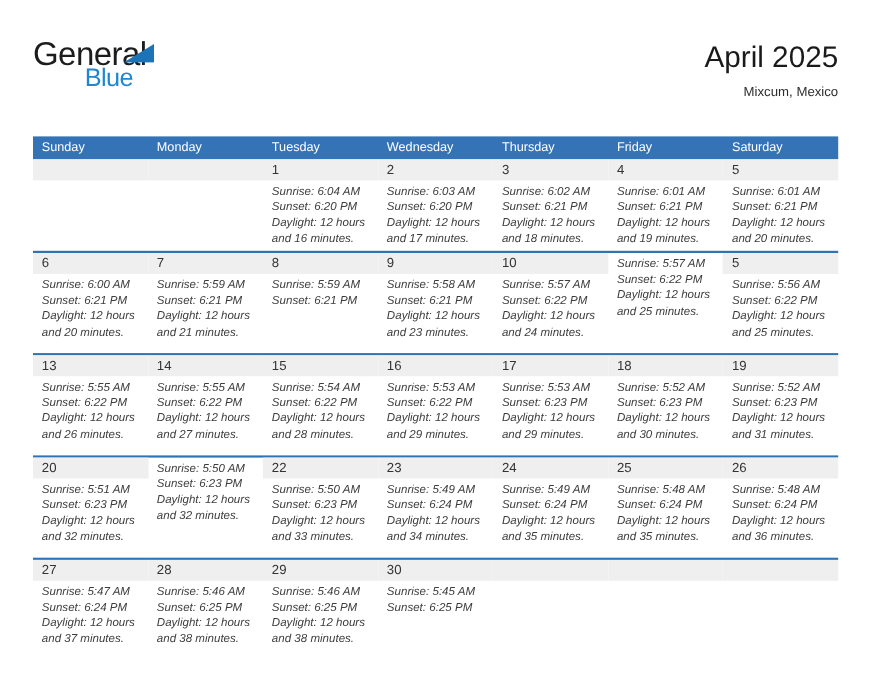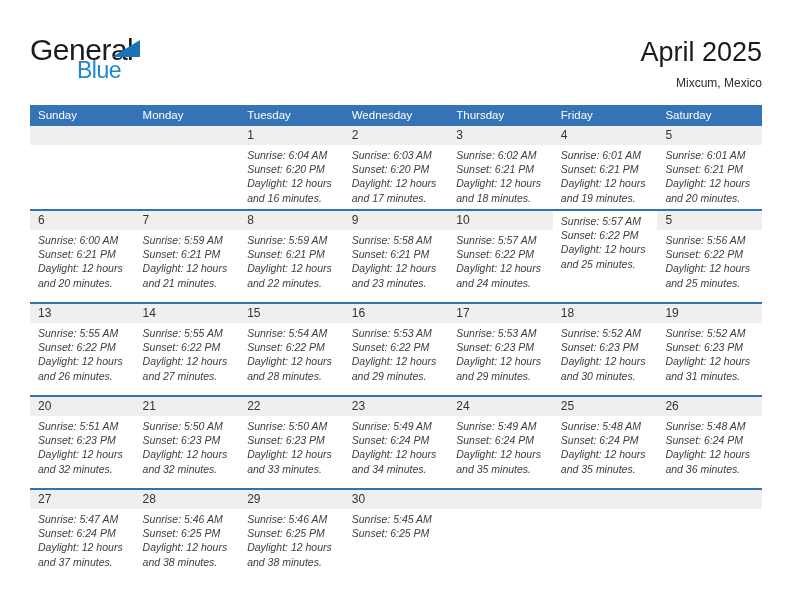--- a/index.html
+++ b/index.html
@@ -29,21 +29,21 @@
     position:absolute; left:47px; top:20px; line-height:24px;
   }
   .title-block { position:absolute; right:30px; top:36px; text-align:right; }
   .cal-title { font-size:27px; color:#1a1a1a; line-height:32px; }
   .cal-location { font-size:12px; color:#2d2d2d; line-height:22px; margin-top:4px; }
 
   
   .calendar { position:absolute; left:30px; top:105px; width:732px; }
   .weekday-row {
     display:grid; grid-template-columns:repeat(7,1fr);
-    background:var(--header-blue); height:21px;
+    background:var(--header-blue); height:21px;margin-top:19px;
   }
   .weekday-cell {
     color:#ffffff; font-size:11.5px; line-height:21px;
     padding-left:8px; overflow:hidden; white-space:nowrap;
   }
   .week-row {
     display:grid; grid-template-columns:repeat(7,1fr);
     border-top:2px solid var(--row-line-blue);
     background:#ffffff;
   }
@@ -156,21 +156,20 @@
       <div>Sunrise: 5:59 AM</div>
       <div>Sunset: 6:21 PM</div>
       <div>Daylight: 12 hours and 21 minutes.</div>
     </div>
   </div>
           <div class="day-cell">
     <div class="day-num">8</div>
     <div class="day-details">
       <div>Sunrise: 5:59 AM</div>
       <div>Sunset: 6:21 PM</div>
-      <div>Daylight: 12 hours and 22 minutes.</div>
     </div>
   </div>
           <div class="day-cell">
     <div class="day-num">9</div>
     <div class="day-details">
       <div>Sunrise: 5:58 AM</div>
       <div>Sunset: 6:21 PM</div>
       <div>Daylight: 12 hours and 23 minutes.</div>
     </div>
   </div>
@@ -259,21 +258,20 @@
         <div class="week-row">
           <div class="day-cell">
     <div class="day-num">20</div>
     <div class="day-details">
       <div>Sunrise: 5:51 AM</div>
       <div>Sunset: 6:23 PM</div>
       <div>Daylight: 12 hours and 32 minutes.</div>
     </div>
   </div>
           <div class="day-cell">
-    <div class="day-num">21</div>
     <div class="day-details">
       <div>Sunrise: 5:50 AM</div>
       <div>Sunset: 6:23 PM</div>
       <div>Daylight: 12 hours and 32 minutes.</div>
     </div>
   </div>
           <div class="day-cell">
     <div class="day-num">22</div>
     <div class="day-details">
       <div>Sunrise: 5:50 AM</div>

